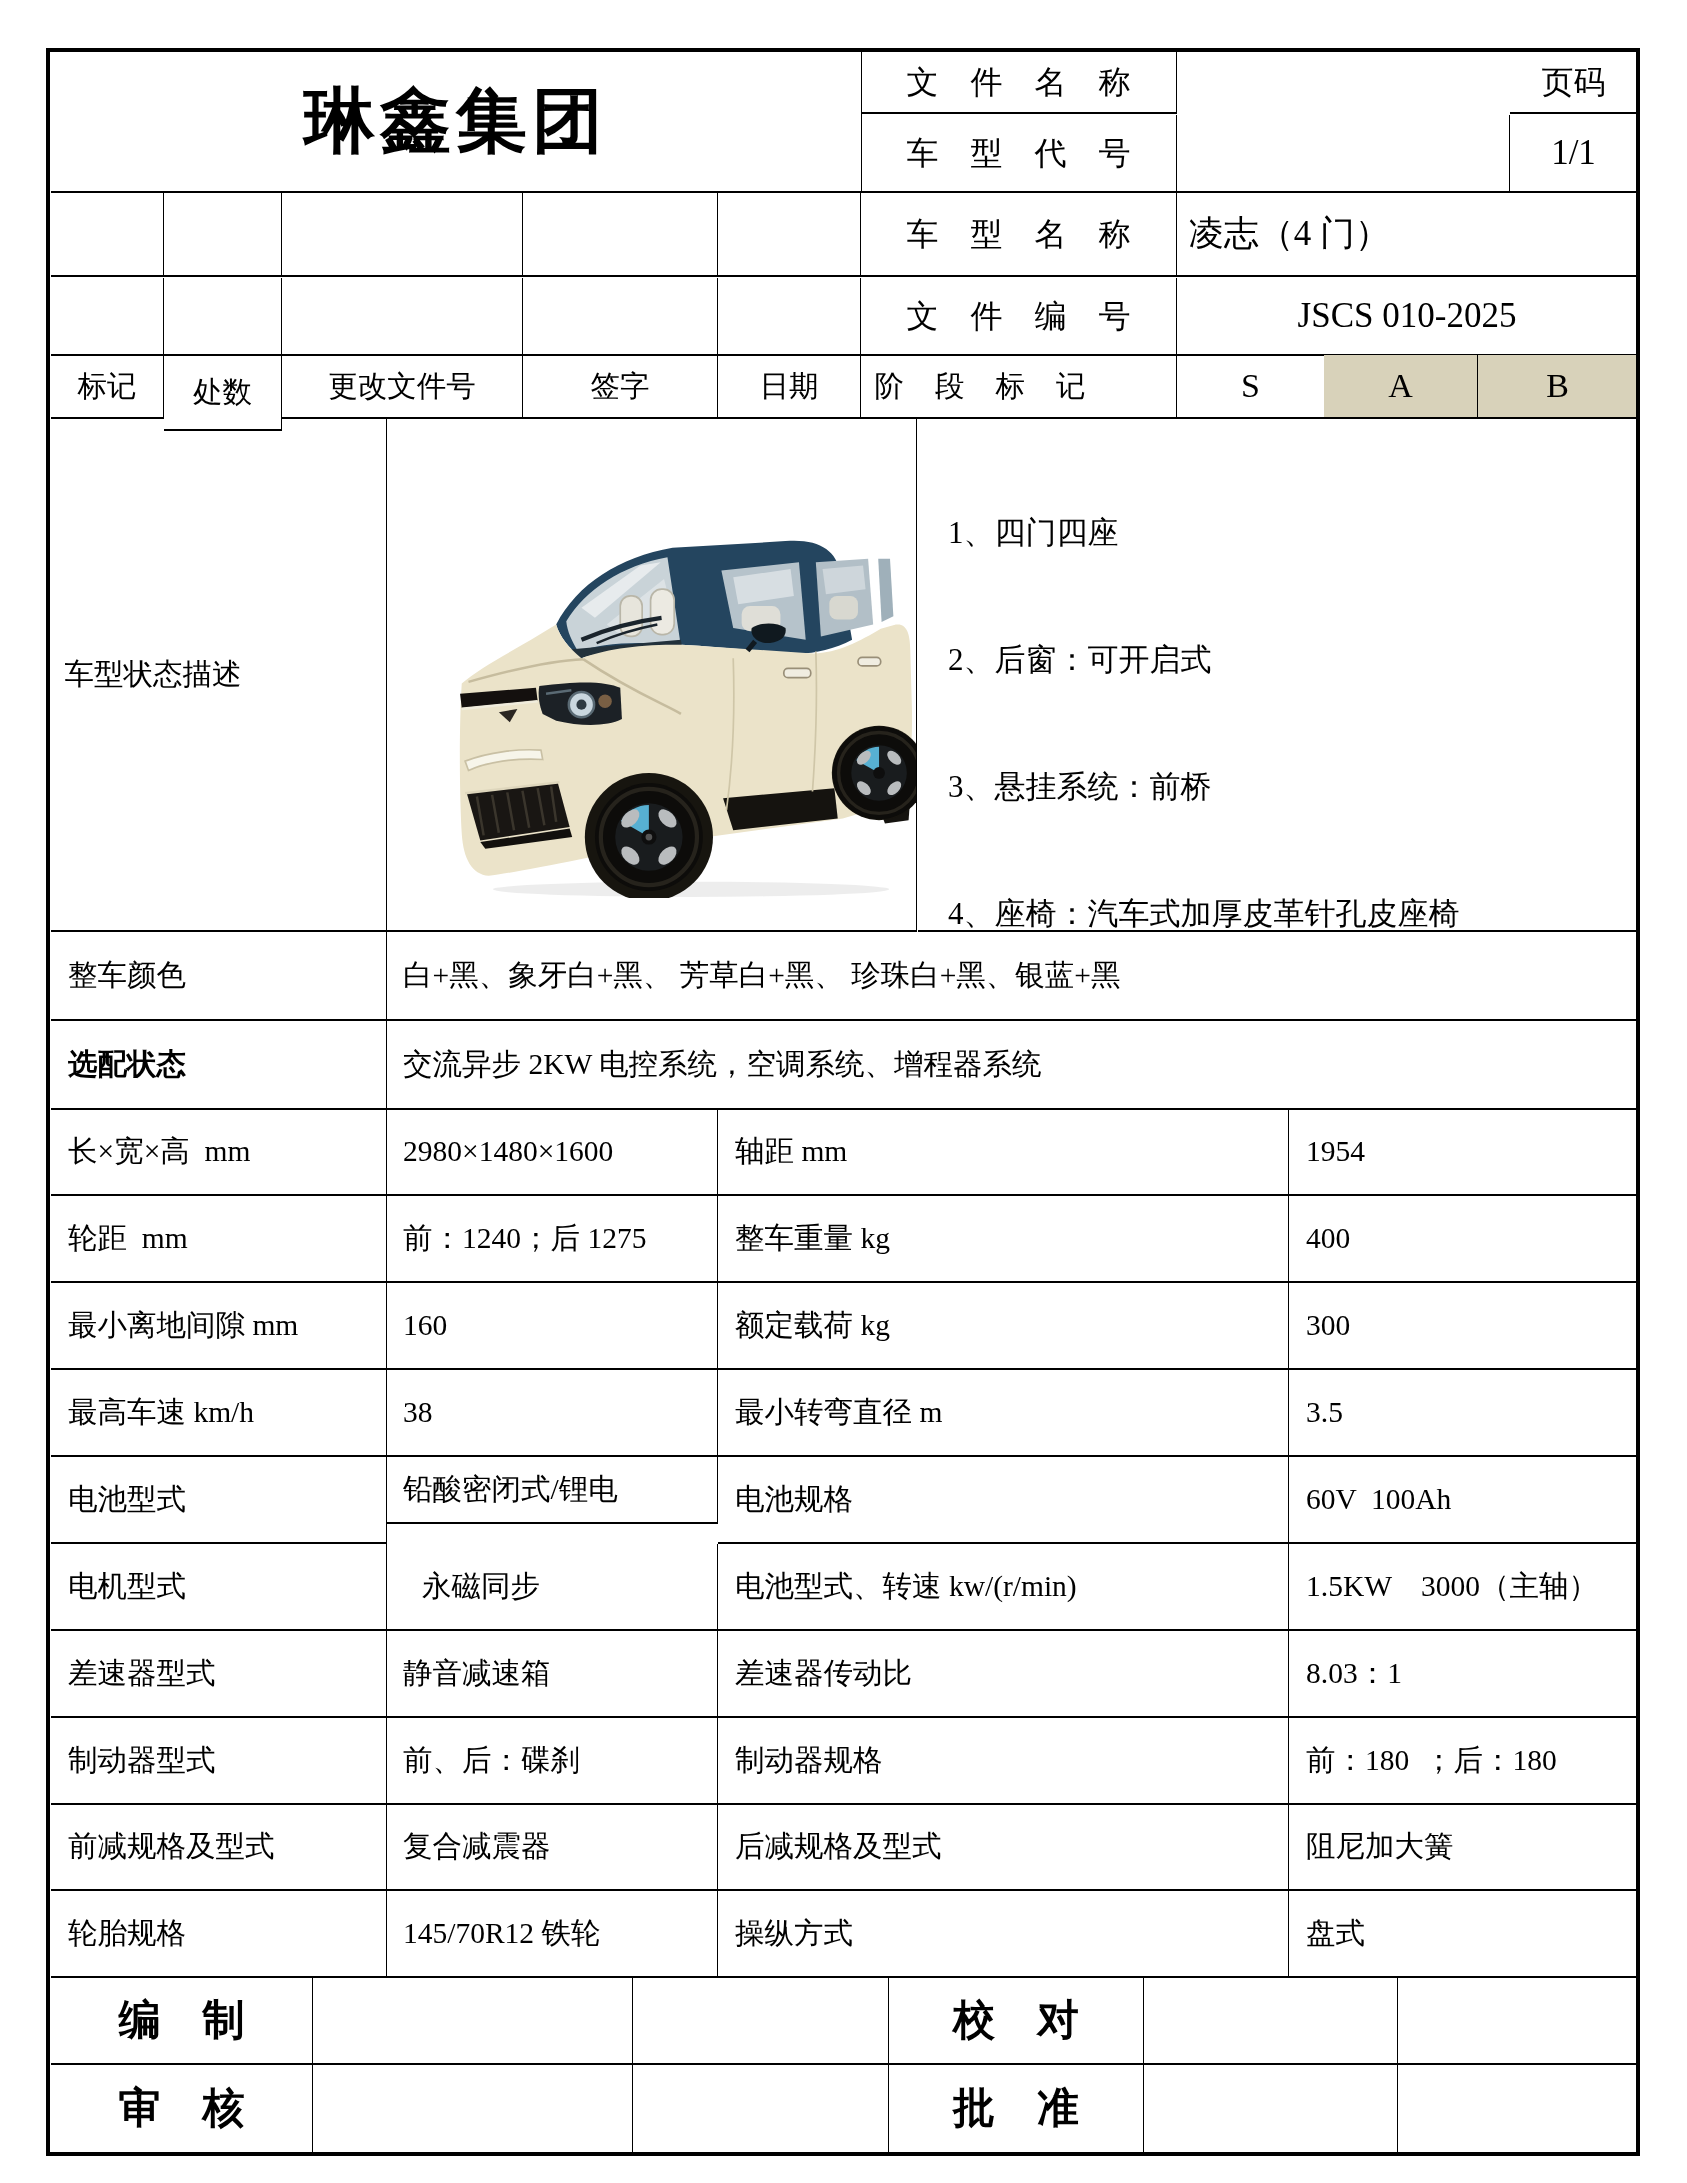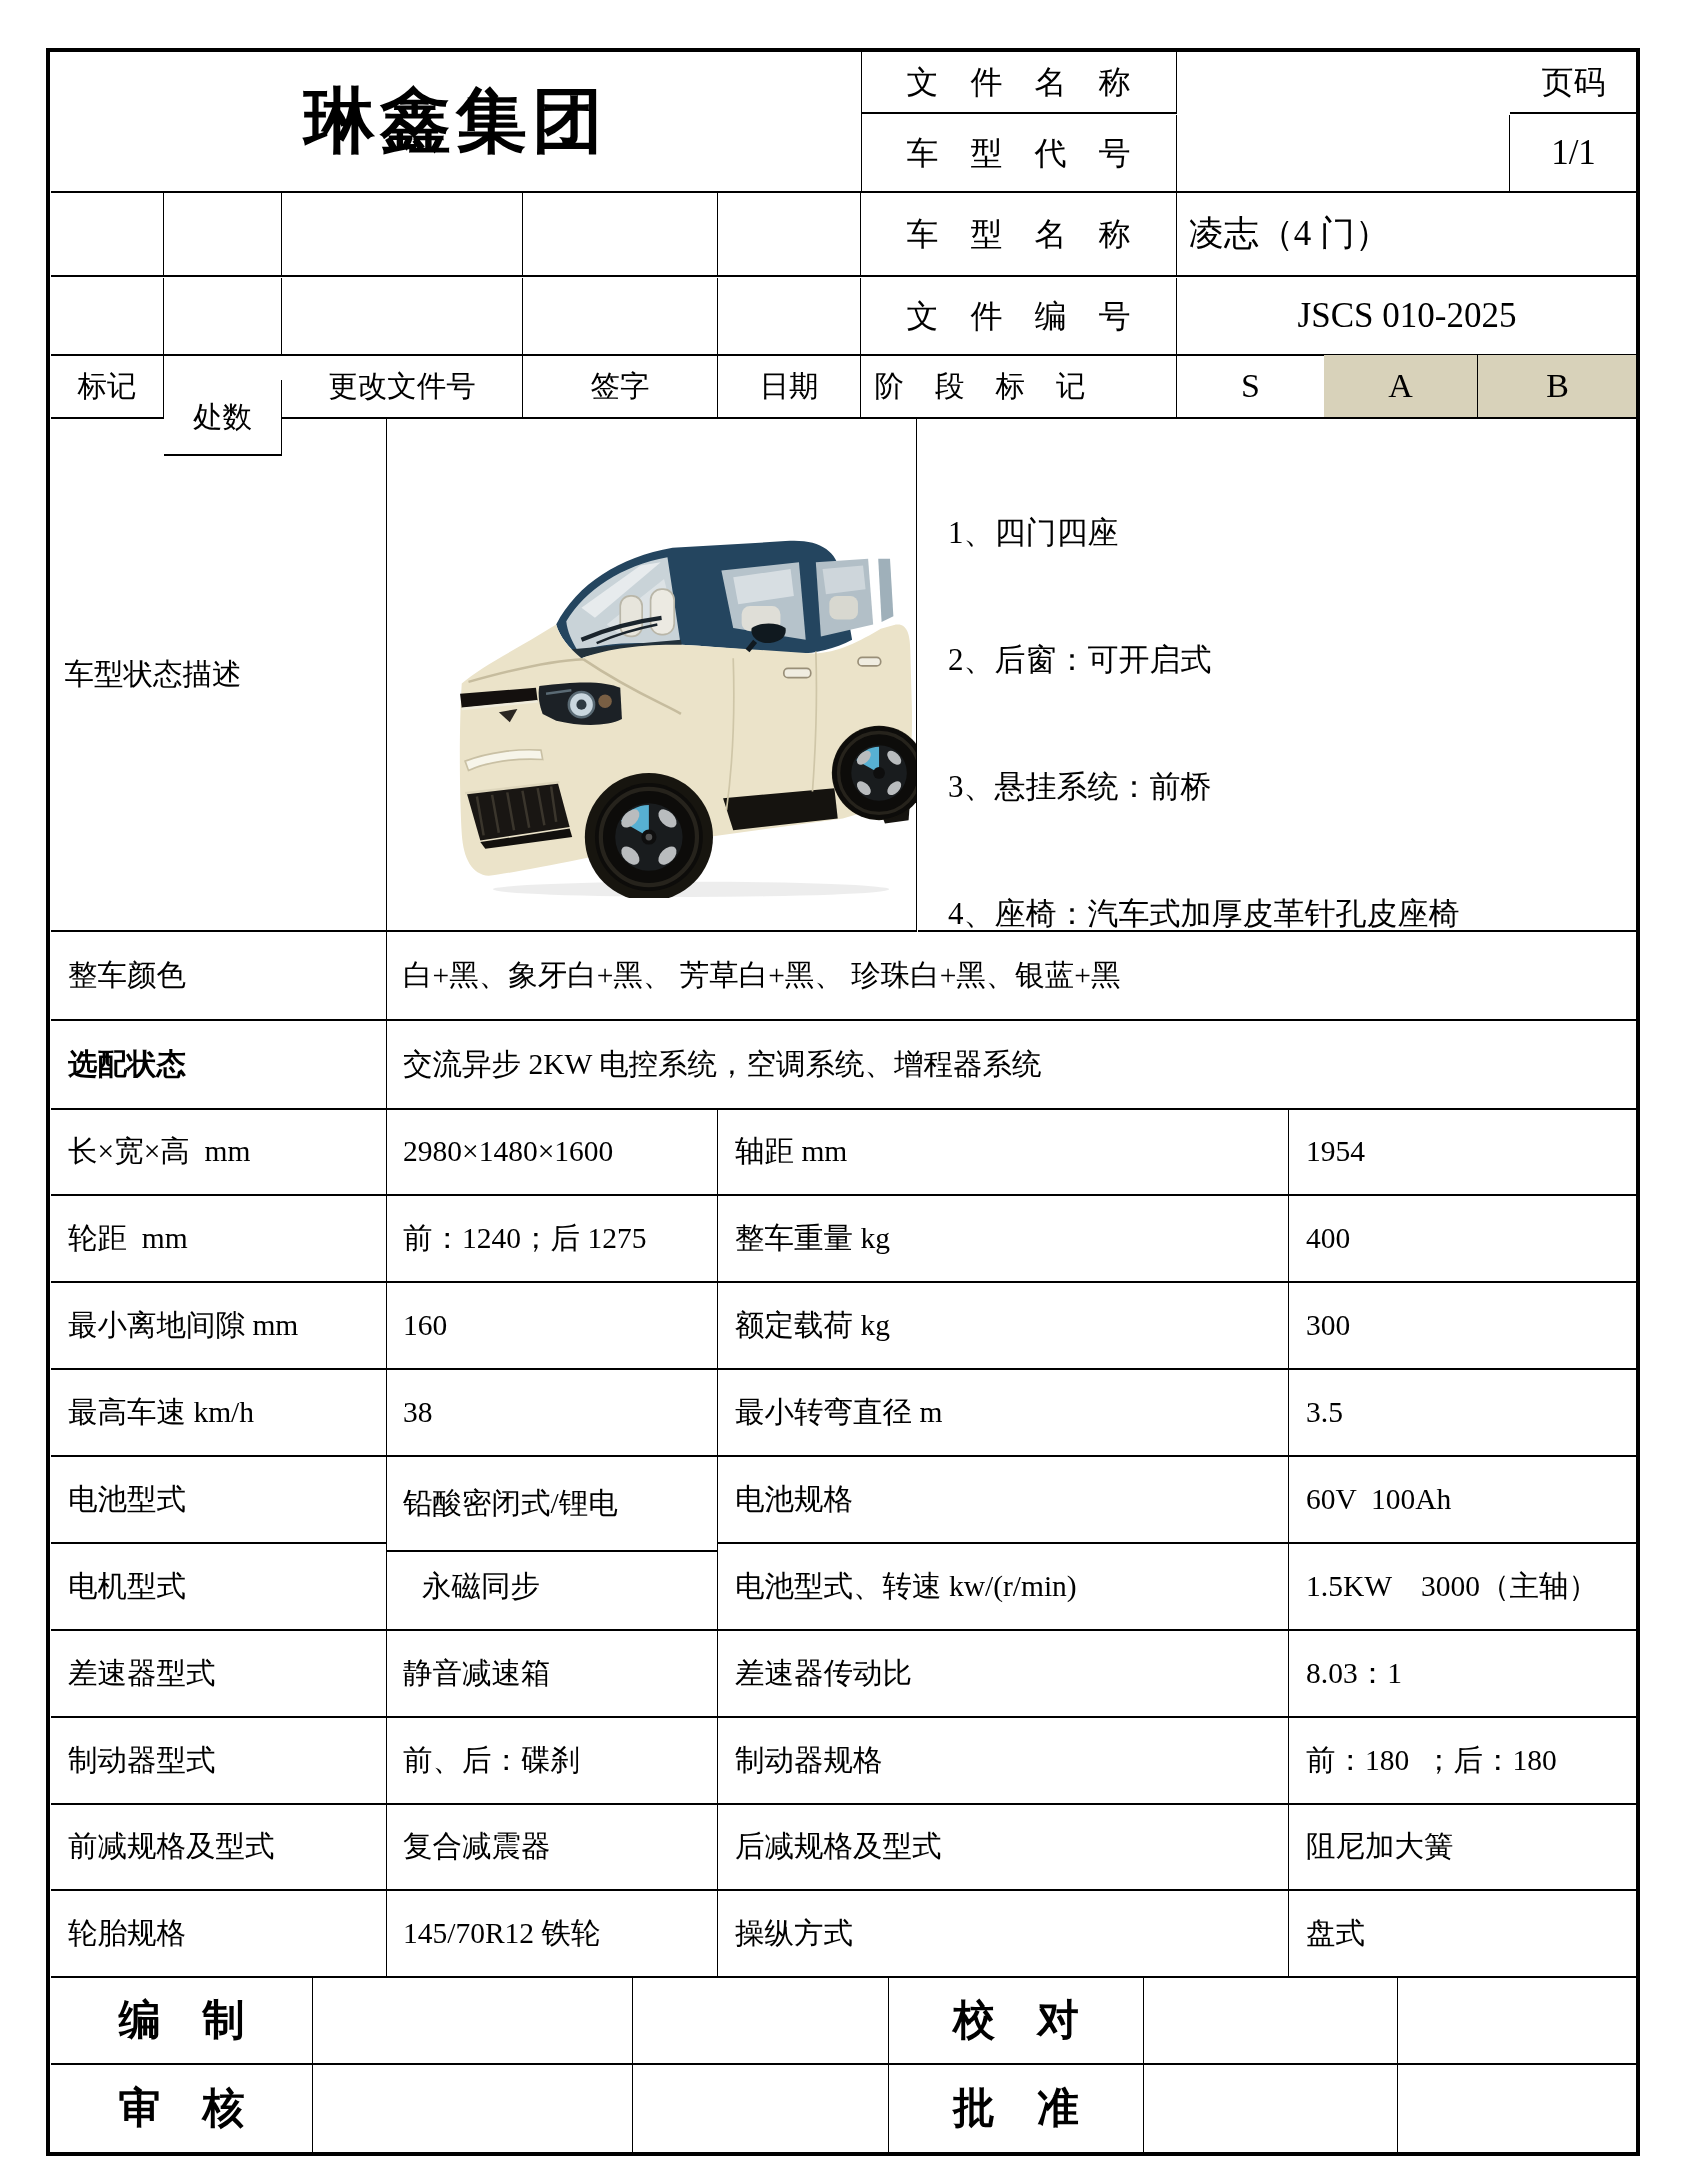--- a/index.html
+++ b/index.html
@@ -59,21 +59,21 @@
   <div class="cell" style="left:523px;top:278px;width:195px;height:78px;"></div>
   <div class="cell" style="left:718px;top:278px;width:143px;height:78px;"></div>
 
   <div class="cell center hlabel" style="left:861px;top:193px;width:316px;height:84px;">车　型　名　称</div>
   <div class="cell left hvalue noR" style="left:1177px;top:193px;width:460px;height:84px;padding-left:11.8px;">凌志（4 门）</div>
 
   <div class="cell center hlabel" style="left:861px;top:278px;width:316px;height:78px;">文　件　编　号</div>
   <div class="cell center hvalue noR" style="left:1177px;top:278px;width:460px;height:78px;">JSCS 010-2025</div>
 
   <div class="cell center" style="left:51px;top:355px;width:113px;height:64px;">标记</div>
-  <div class="cell center" style="left:164px;top:355px;width:118px;height:76px;margin-top:25px;">处数</div>
+  <div class="cell center" style="left:164px;top:355px;width:118px;height:76px;">处数</div>
   <div class="cell center" style="left:282px;top:355px;width:241px;height:64px;">更改文件号</div>
   <div class="cell center" style="left:523px;top:355px;width:195px;height:64px;">签字</div>
   <div class="cell center" style="left:718px;top:355px;width:143px;height:64px;">日期</div>
   <div class="cell left" style="left:861px;top:355px;width:316px;height:64px;padding-left:13.5px;letter-spacing:11.8px;">阶 段 标 记</div>
   <div class="cell center stage" style="left:1177px;top:355px;width:148px;height:64px;">S</div>
   <div class="cell center stage beige" style="left:1324px;top:355px;width:154px;height:64px;">A</div>
   <div class="cell center stage beige noR" style="left:1478px;top:355px;width:159px;height:64px;">B</div>
 
   <div class="cell left" style="left:51px;top:419px;width:336px;height:513px;padding-left:13.5px;">车型状态描述</div>
 
@@ -207,21 +207,21 @@
   <div class="cell left" style="left:386px;top:1283px;width:332px;height:87px;">160</div>
   <div class="cell left" style="left:718px;top:1283px;width:571px;height:87px;">额定载荷 kg</div>
   <div class="cell left noR" style="left:1289px;top:1283px;width:348px;height:87px;">300</div>
 
   <div class="cell left" style="left:51px;top:1370px;width:336px;height:87px;">最高车速 km/h</div>
   <div class="cell left" style="left:386px;top:1370px;width:332px;height:87px;">38</div>
   <div class="cell left" style="left:718px;top:1370px;width:571px;height:87px;">最小转弯直径 m</div>
   <div class="cell left noR" style="left:1289px;top:1370px;width:348px;height:87px;">3.5</div>
 
   <div class="cell left" style="left:51px;top:1457px;width:336px;height:87px;">电池型式</div>
-  <div class="cell left" style="left:386px;top:1457px;width:332px;height:95px;">铅酸密闭式/锂电</div>
+  <div class="cell left" style="left:386px;top:1457px;width:332px;height:67px;">铅酸密闭式/锂电</div>
   <div class="cell left" style="left:718px;top:1457px;width:571px;height:87px;">电池规格</div>
   <div class="cell left noR" style="left:1289px;top:1457px;width:348px;height:87px;">60V  100Ah</div>
 
   <div class="cell left" style="left:51px;top:1544px;width:336px;height:87px;">电机型式</div>
   <div class="cell left" style="left:386px;top:1544px;width:332px;height:87px;padding-left:36px;">永磁同步</div>
   <div class="cell left" style="left:718px;top:1544px;width:571px;height:87px;">电池型式、转速 kw/(r/min)</div>
   <div class="cell left noR" style="left:1289px;top:1544px;width:348px;height:87px;">1.5KW    3000（主轴）</div>
 
   <div class="cell left" style="left:51px;top:1631px;width:336px;height:87px;">差速器型式</div>
   <div class="cell left" style="left:386px;top:1631px;width:332px;height:87px;">静音减速箱</div>

